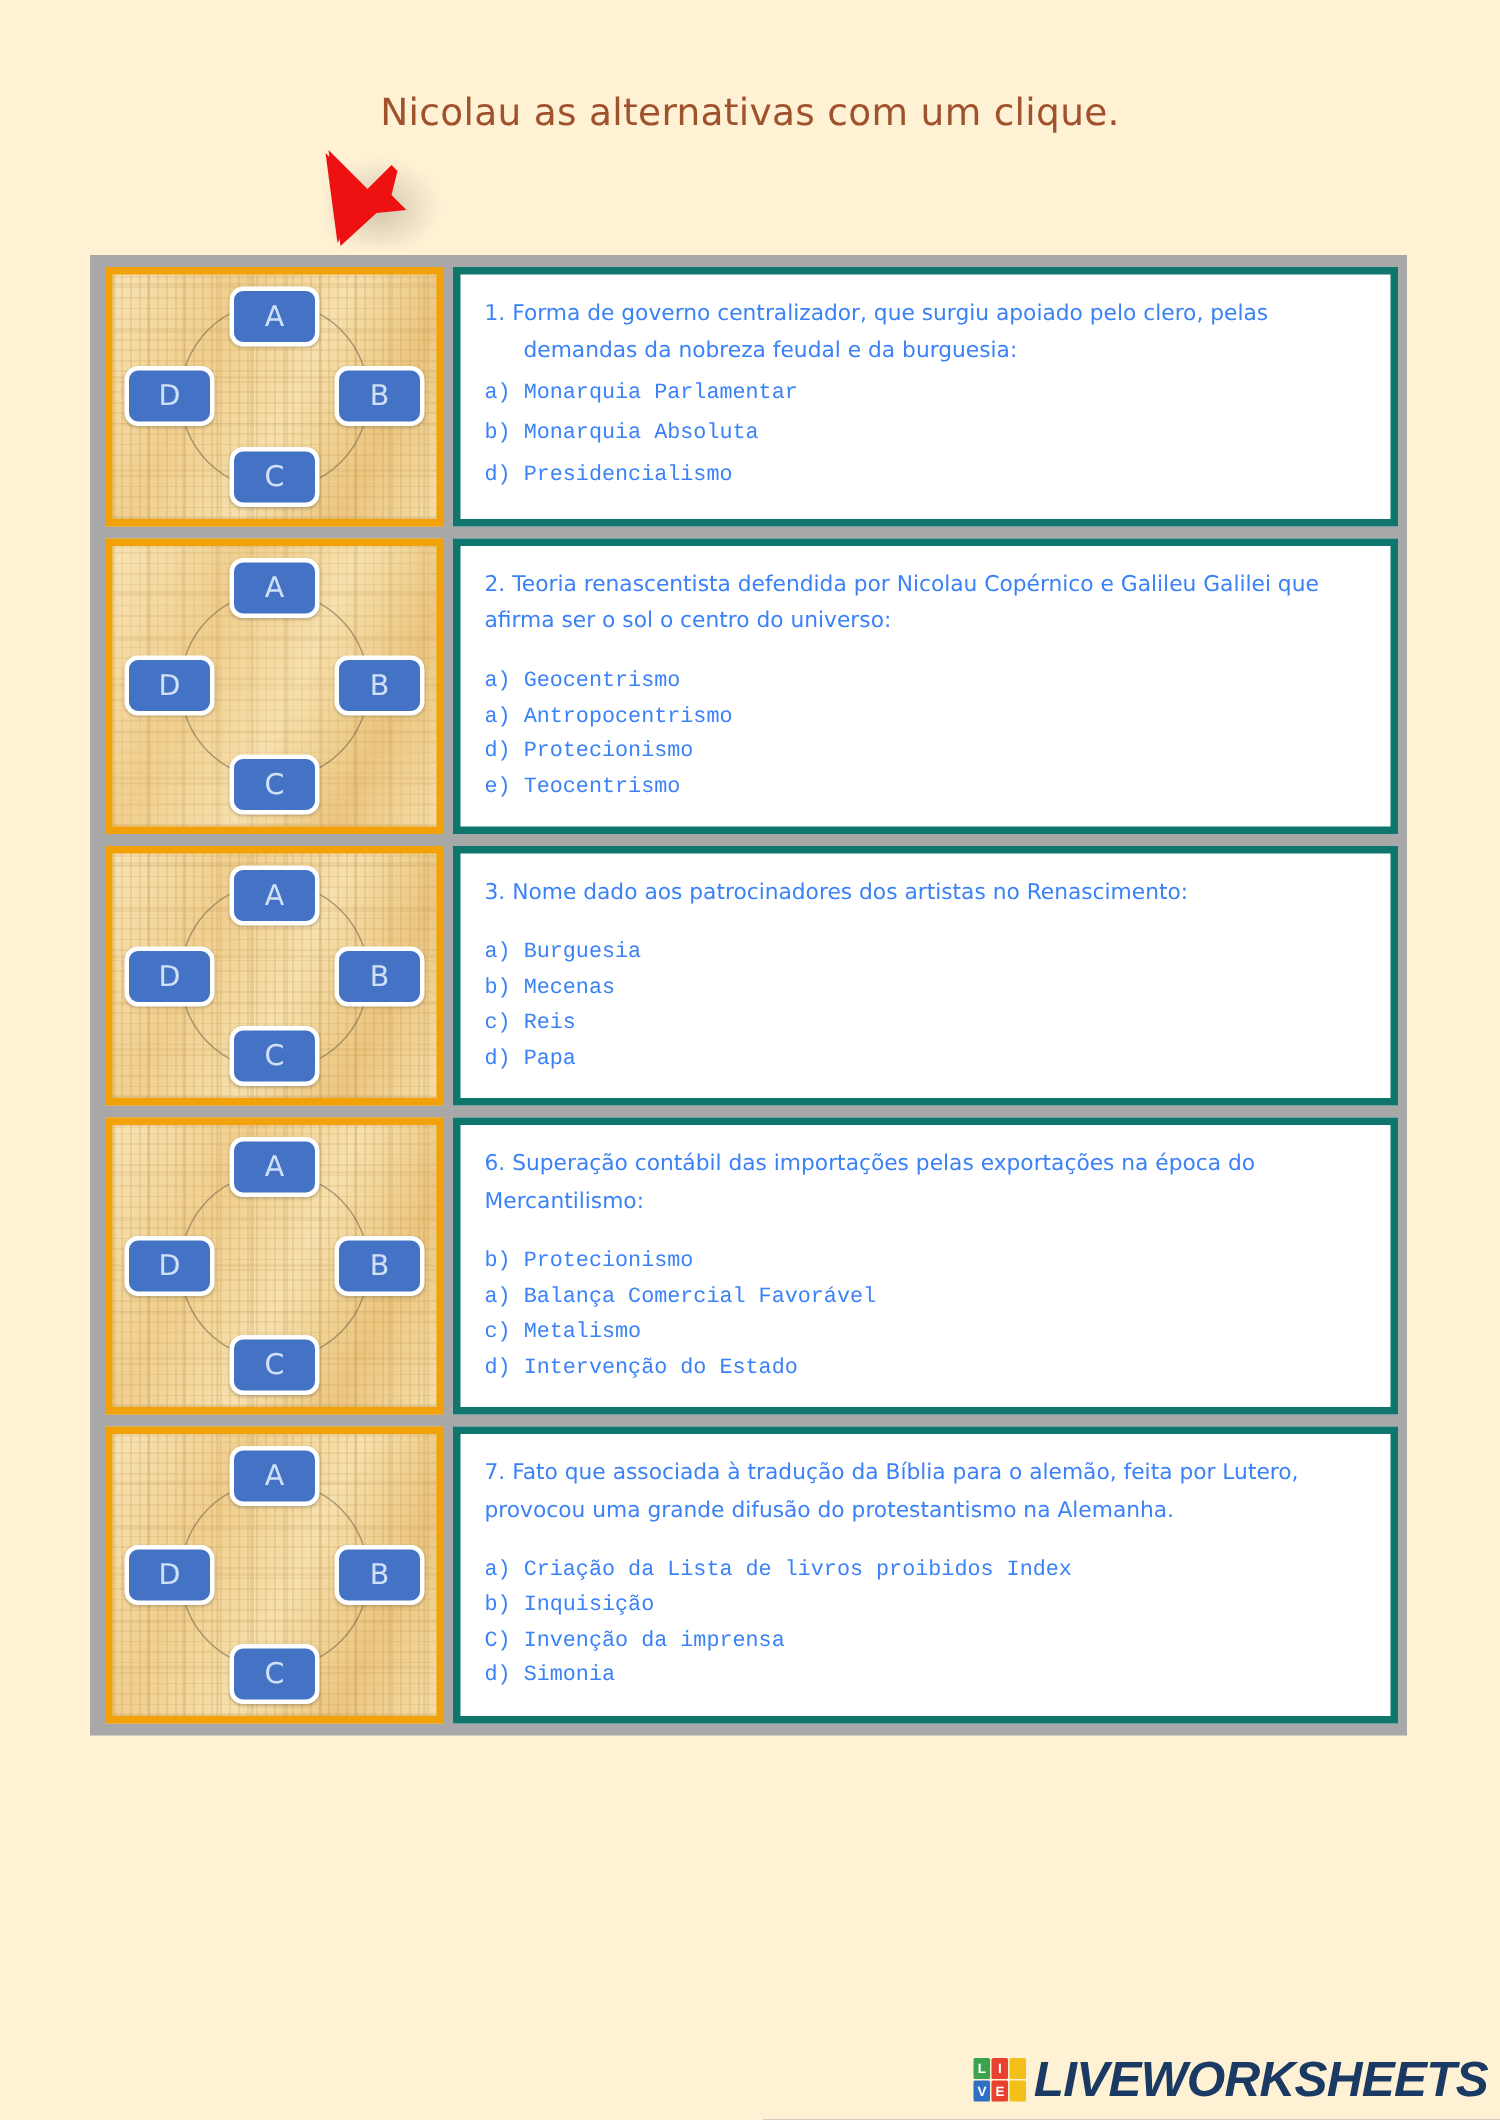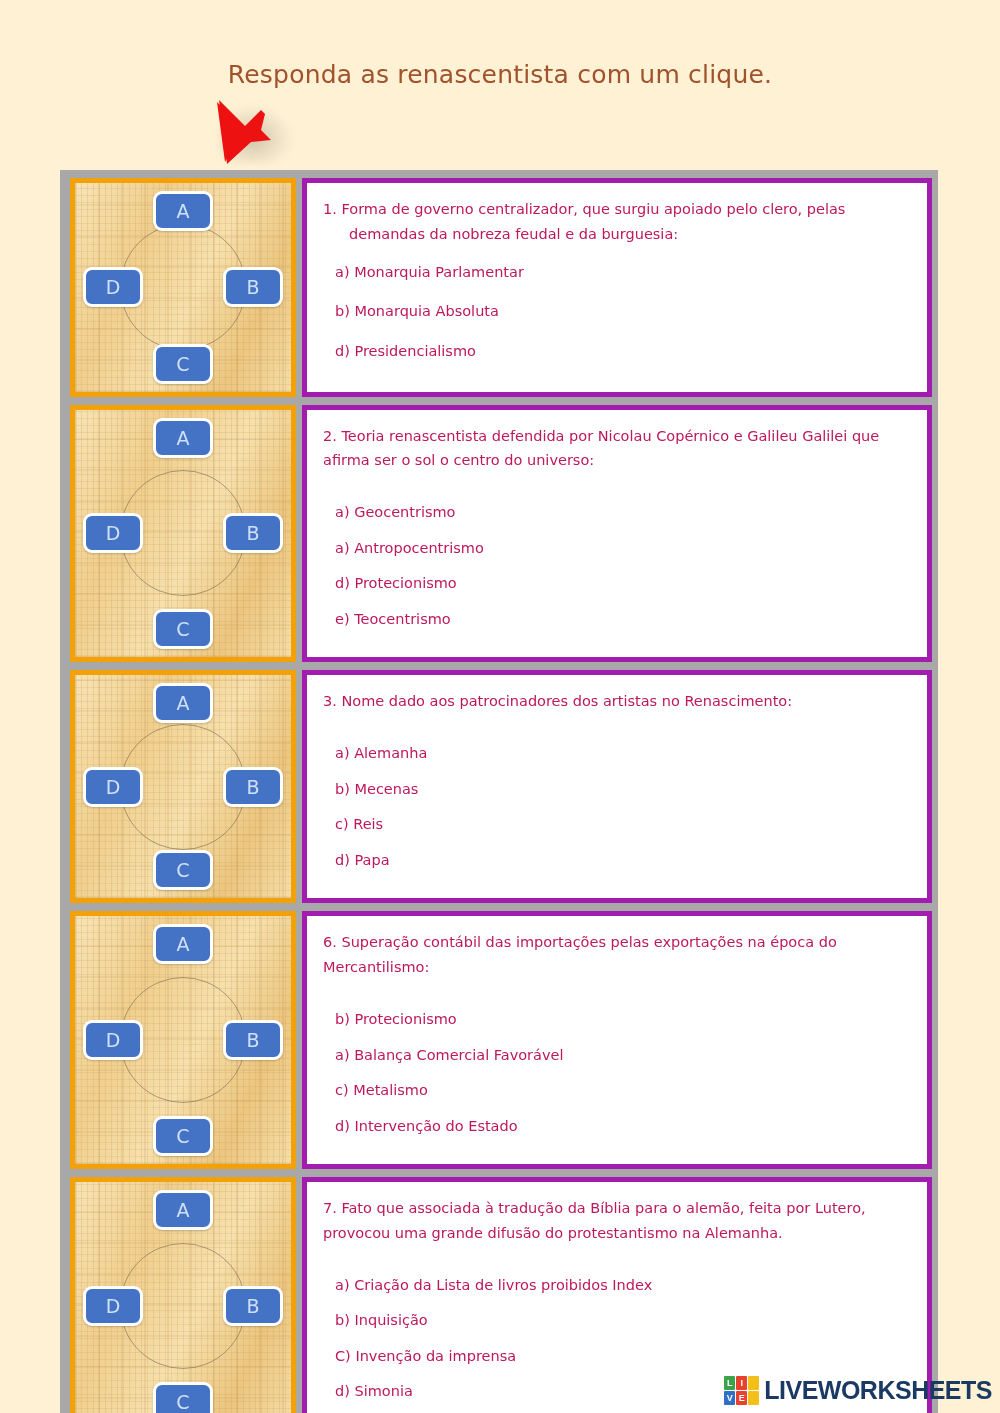--- a/index.html
+++ b/index.html
@@ -114,41 +114,42 @@
     font-family: "DejaVu Sans", sans-serif;
   }
   .opt-a { left: 50%; transform: translateX(-50%); top: 8px; }
   .opt-b { right: 8px; top: 50%; transform: translateY(-50%); }
   .opt-c { left: 50%; transform: translateX(-50%); bottom: 8px; }
   .opt-d { left: 8px; top: 50%; transform: translateY(-50%); }
 
   
   .question-card {
     flex: 1 1 auto;
-    border: 5px solid #a21caf;
+    border: 5px solid #0f766e;
     background: #ffffff;
     box-sizing: border-box;
     padding: 14px 18px 14px 16px;
     font-family: "DejaVu Sans", sans-serif;
-    color: #be185d;
+    color: #3b82f6;
   }
   .q-stem {
     font-size: 14.5px;
     line-height: 1.72;
     margin: 0 0 2px 0;
   }
   .q-stem.hanging {
     padding-left: 26px;
     text-indent: -26px;
   }
   .q-gap { height: 14px; }
   .opt-line {
     font-size: 14.5px;
     line-height: 1.62;
-    margin: 12px;
+    margin: 0;
+    font-family: Liberation Mono, monospace;
   }
   .opt-line.spaced {
     line-height: 1.9;
     padding-left: 26px;
     text-indent: -26px;
   }
 
   
   .lw-footer {
     position: absolute;
@@ -168,31 +169,32 @@
     display: flex;
     align-items: center;
     justify-content: center;
     font-size: 9px;
     font-weight: bold;
     color: #ffffff;
     border-radius: 1px;
     font-family: "Liberation Sans", sans-serif;
   }
   .lw-word {
-    font-size: 25px;
+    font-size: 33px;
     font-weight: bold;
     color: #1b3a63;
     letter-spacing: -0.5px;
     font-family: "Liberation Sans", sans-serif;
+    font-style: italic;
   }
 </style>
 </head>
 <body>
 
-<div class="worksheet-title">Responda as renascentista com um clique.</div>
+<div class="worksheet-title">Nicolau as alternativas com um clique.</div>
 
 <div class="arrow-wrap">
   <div class="arrow-shadow"></div>
   <svg width="90" height="72" viewBox="0 0 90 72">
     <path d="M14 4 L40 30 L56 14 L60 18 L56 34 L66 44 L46 46 L22 68 Z" fill="#ee1111"></path>
     <path d="M12 6 L38 32 L20 66 Z" fill="#ee1111"></path>
   </svg>
 </div>
 
 <div class="quiz-container">
@@ -235,21 +237,21 @@
     <div class="answer-panel">
       <div class="answer-circle"></div>
       <div class="opt-btn opt-a">A</div>
       <div class="opt-btn opt-b">B</div>
       <div class="opt-btn opt-c">C</div>
       <div class="opt-btn opt-d">D</div>
     </div>
     <div class="question-card">
       <p class="q-stem">3. Nome dado aos patrocinadores dos artistas no Renascimento:</p>
       <div class="q-gap"></div>
-      <p class="opt-line">a) Alemanha</p>
+      <p class="opt-line">a) Burguesia</p>
       <p class="opt-line">b) Mecenas</p>
       <p class="opt-line">c) Reis</p>
       <p class="opt-line">d) Papa</p>
     </div>
   </div>
 
   <div class="question-row">
     <div class="answer-panel">
       <div class="answer-circle"></div>
       <div class="opt-btn opt-a">A</div>

